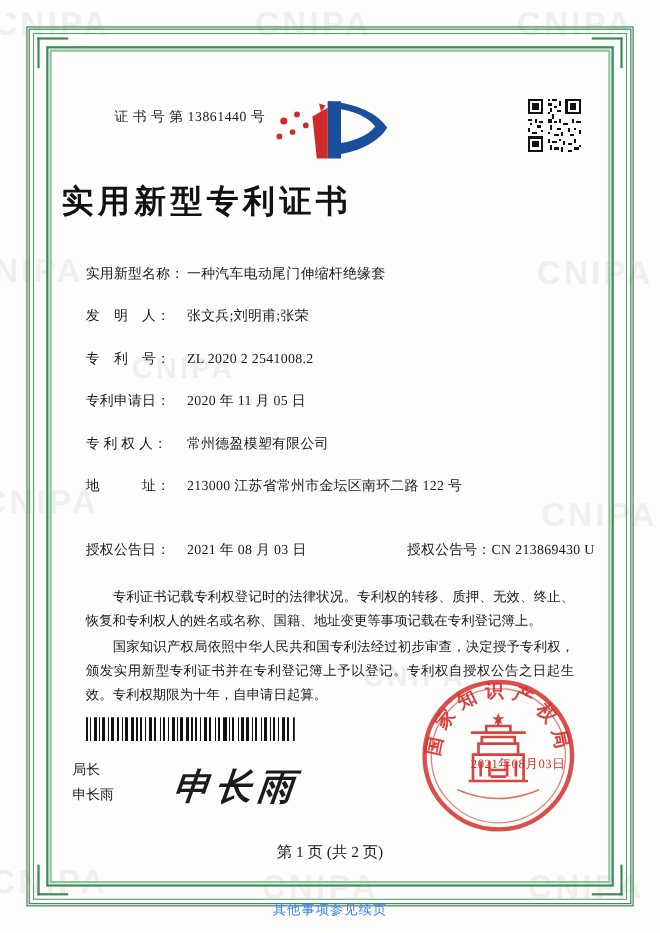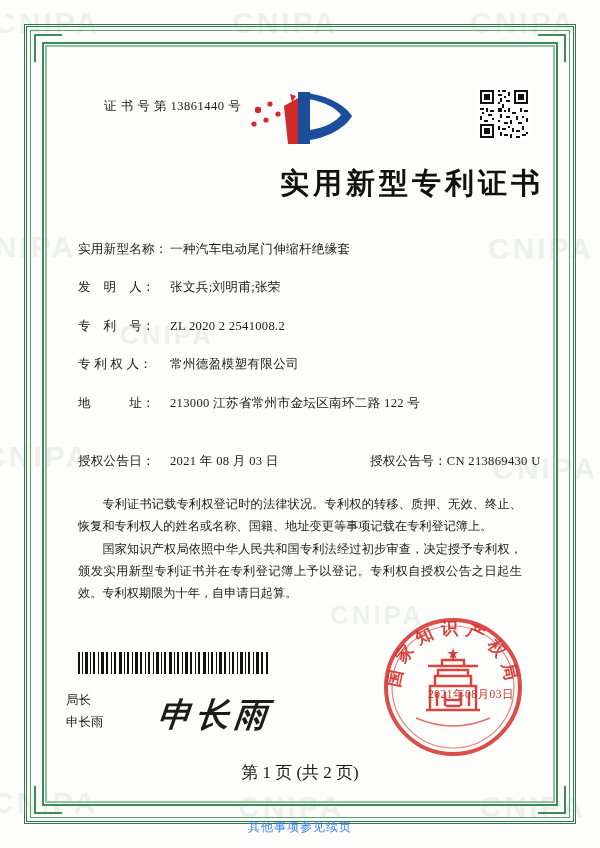--- a/index.html
+++ b/index.html
@@ -113,21 +113,21 @@
     right: 14px;
     top: 30px;
     width: 52px;
     height: 52px;
     background: #ffffff;
   }
   .qr svg { display: block; }
 
   .title {
     margin-top: 26px;
-    text-align: right;
+    text-align: left;
     font-size: 29px;
     font-weight: bold;
     letter-spacing: 4px;
     color: #111;
   }
 
   .fields {
     margin-top: 34px;
     padding: 0 22px;
     font-size: 12.6px;
@@ -216,21 +216,21 @@
     color: #c7302b;
     letter-spacing: 0.5px;
   }
 
   .page-num {
     position: absolute;
     left: 0;
     right: 0;
     bottom: 6px;
     text-align: center;
-    font-size: 17px;
+    font-size: 14px;
   }
 
   .footnote {
     position: absolute;
     left: 0;
     right: 0;
     bottom: 12px;
     text-align: center;
     font-size: 12px;
     letter-spacing: 1px;
@@ -357,20 +357,24 @@
       </div>
       <div class="field-row">
         <div class="field-label">发　明　人：</div>
         <div class="field-value">张文兵;刘明甫;张荣</div>
       </div>
       <div class="field-row">
         <div class="field-label">专　利　号：</div>
         <div class="field-value">ZL 2020 2 2541008.2</div>
       </div>
       <div class="field-row">
+        <div class="field-label">专利申请日：</div>
+        <div class="field-value">2020 年 11 月 05 日</div>
+      </div>
+      <div class="field-row">
         <div class="field-label">专 利 权 人：</div>
         <div class="field-value">常州德盈模塑有限公司</div>
       </div>
       <div class="field-row">
         <div class="field-label">地　　　址：</div>
         <div class="field-value">213000 江苏省常州市金坛区南环二路 122 号</div>
       </div>
       <div class="field-row dual">
         <div class="field-label">授权公告日：</div>
         <div class="field-value">2021 年 08 月 03 日</div>

